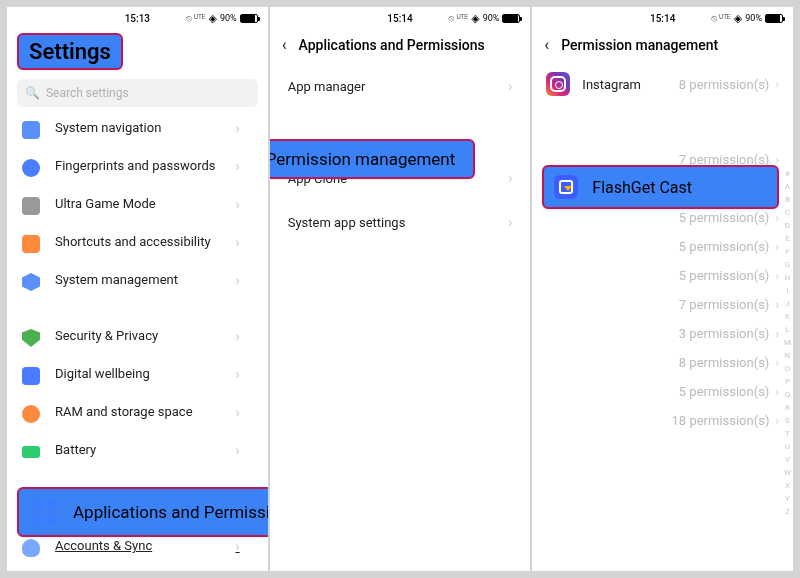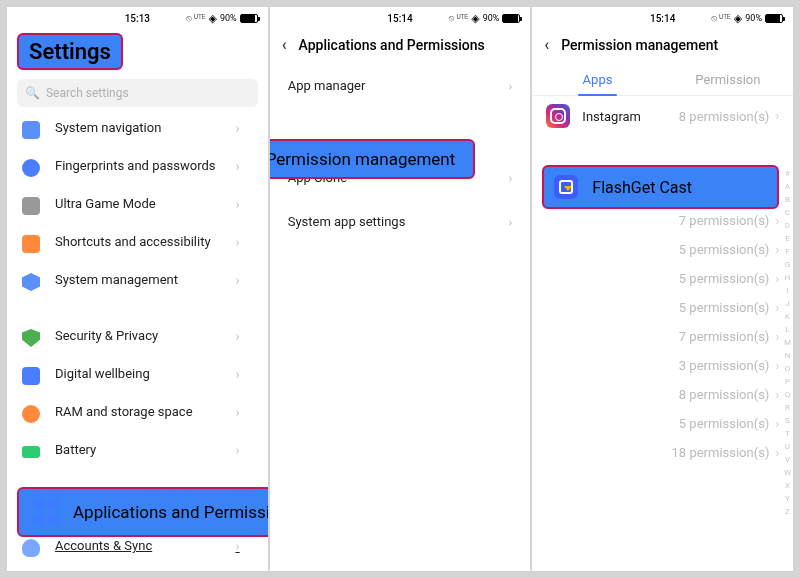--- a/index.html
+++ b/index.html
@@ -104,21 +104,21 @@
   .apps-ic .c{bottom:0;left:0;}
   .apps-ic .d{bottom:0;right:0;}
 
   
   .header2 {
     display:flex; align-items:center; padding: 6px 12px 10px 12px;
     font-size:14px; font-weight:500;
   }
   .back { font-size:16px; margin-right:12px; color:#333;}
   .row2 {
-    display:flex; justify-content:space-between;
+    display:flex; align-items:center; justify-content:space-between;
     padding: 14px 18px; font-size:13px; color:#222;
   }
   .row2 .chev{color:#ccc;font-size:14px;}
   .hl-perm { left:-24px; top:132px; padding:8px 18px; font-size:17px; white-space:nowrap;}
 
   
   .tabs { display:flex; border-bottom:1px solid #eee;}
   .tab { flex:1; text-align:center; padding:8px 0; font-size:13px; color:#aaa;}
   .tab.active{ color:#3d7bff; position:relative;}
   .tab.active::after{content:"";position:absolute;left:35%;right:35%;bottom:-1px;height:2px;background:#3d7bff;border-radius:2px;}
@@ -314,24 +314,20 @@
           <span class="sb-batt-fill"></span>
         </span>
     </span>
   </div>
 
   <div class="header2">
     <span class="back">‹</span>
     <span>Permission management</span>
   </div>
 
-  <div class="tabs">
-    <div class="tab active">Apps</div>
-    <div class="tab">Permission</div>
-  </div>
 
   <div class="app-row">
     <div class="app-icon ig">
         <div class="ig-inner"></div>
       </div>
     <span>Instagram</span>
     <span class="perm-txt">8 permission(s)</span>
     <span class="perm-chev">›</span>
   </div>
 

